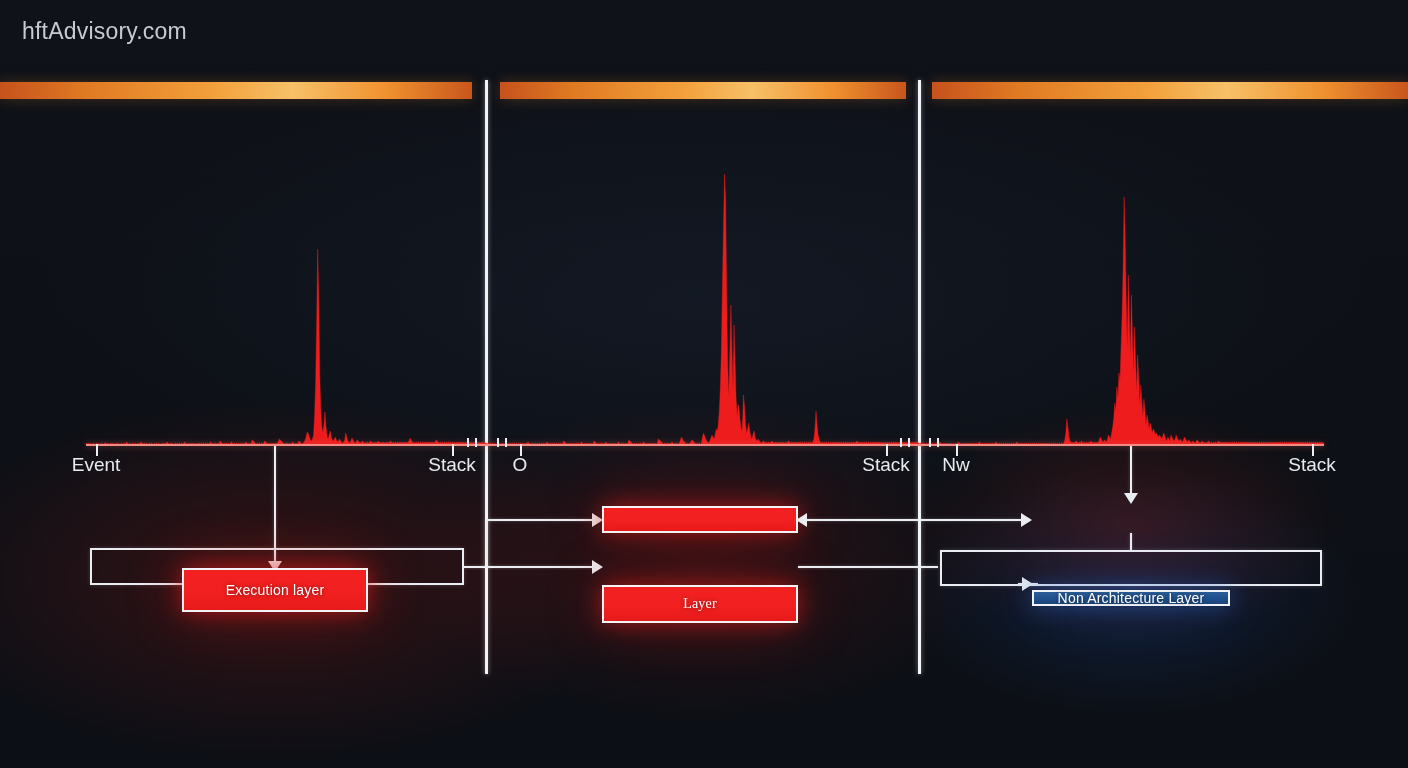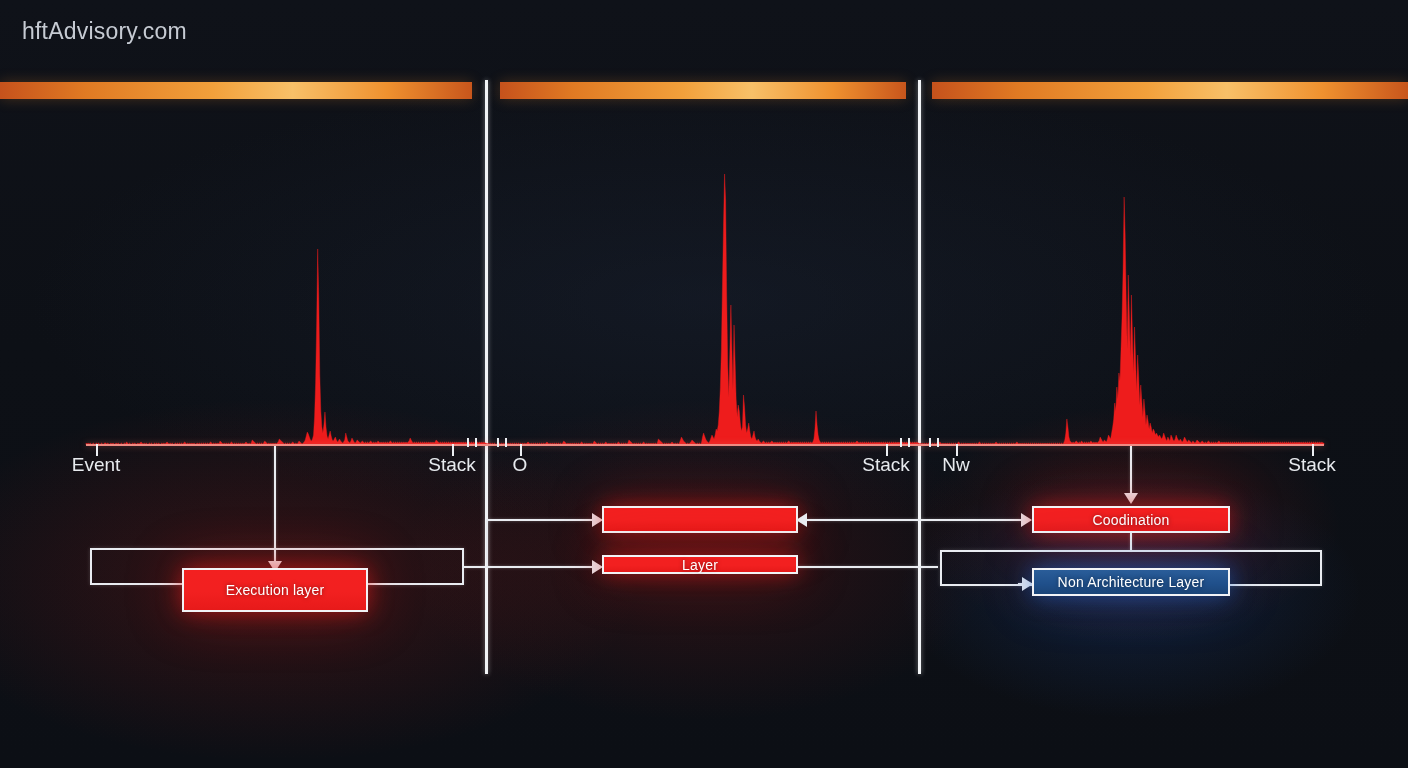--- a/index.html
+++ b/index.html
@@ -195,33 +195,32 @@
   <div class="lbox red" style="left:182px; top:568px; width:186px; height:44px;">Execution layer</div>
 
   <div class="wline" style="left:487px; top:519px; width:112px;"></div>
   <div class="arrow-right" style="left:592px; top:513px;"></div>
   <div class="wline" style="left:487px; top:566px; width:112px;"></div>
   <div class="arrow-right" style="left:592px; top:560px;"></div>
   <div class="wvline" style="left:486px; top:519px; height:48px;"></div>
   <div class="wline" style="left:464px; top:566px; width:24px;"></div>
 
   <div class="lbox red" style="left:602px; top:506px; width:196px; height:27px;"></div>
-  <div class="lbox red" style="left:602px; top:555px; width:196px; height:19px;">Layer</div>
+  <div class="lbox red" style="left:602px; top:585px; width:196px; height:38px;font-family:Liberation Serif, serif;">Layer</div>
 
   <div class="wline" style="left:798px; top:566px; width:140px;"></div>
 
   <div class="wline" style="left:806px; top:519px; width:222px;"></div>
   <div class="arrow-left" style="left:796px; top:513px;"></div>
   <div class="arrow-right" style="left:1021px; top:513px;"></div>
 
   <div class="wvline" style="left:1130px; top:446px; height:50px;"></div>
   <div class="arrow-down" style="left:1124px; top:493px;"></div>
 
-  <div class="lbox red" style="left:1032px; top:506px; width:198px; height:27px;">Coodination</div>
 
   <div class="wvline" style="left:1130px; top:533px; height:18px;"></div>
   <div class="hollow-box" style="left:940px; top:550px; width:382px; height:36px;"></div>
   <div class="wline" style="left:1018px; top:583px; width:20px;"></div>
   <div class="arrow-right" style="left:1022px; top:577px;"></div>
 
-  <div class="lbox blue" style="left:1032px; top:568px; width:198px; height:28px;">Non Architecture Layer</div>
+  <div class="lbox blue" style="left:1032px; top:590px; width:198px; height:16px;">Non Architecture Layer</div>
 
 </div>
 
 </body></html>

